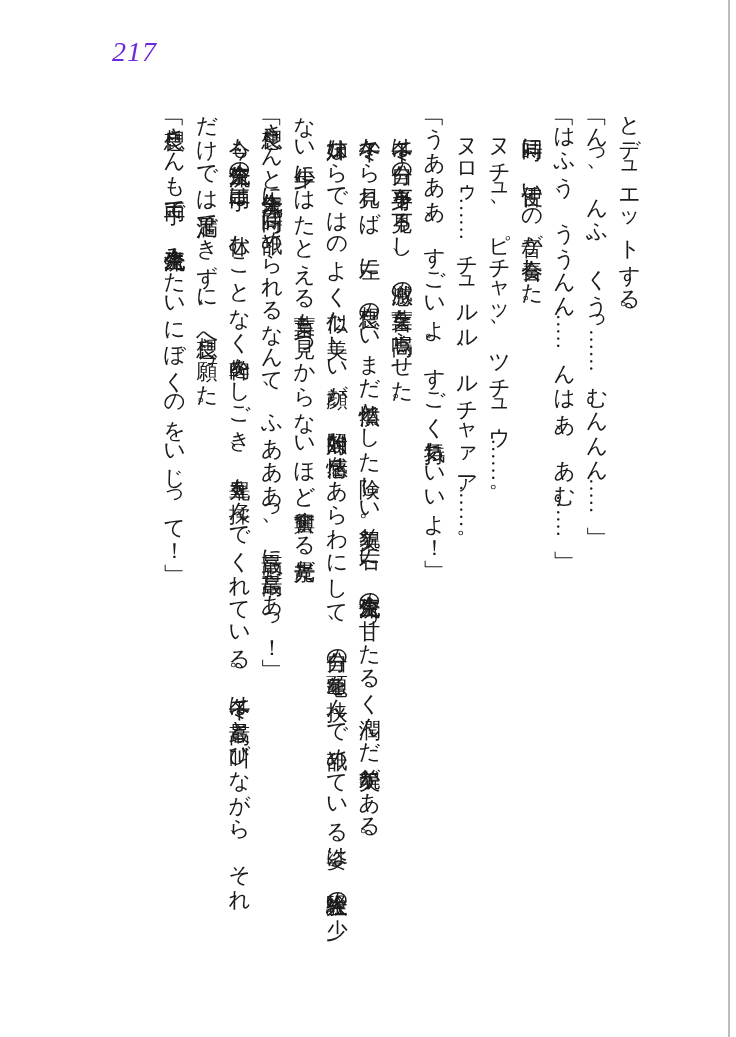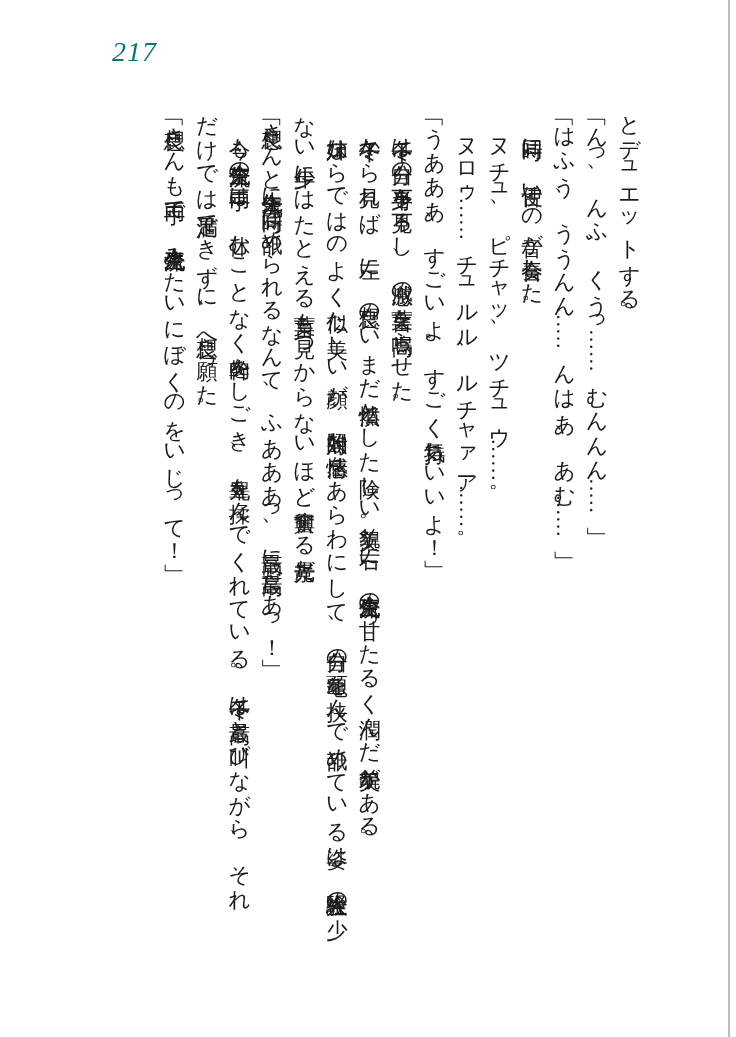--- a/index.html
+++ b/index.html
@@ -13,21 +13,21 @@
     position: relative;
     overflow: hidden;
     font-family: "Liberation Serif", "DejaVu Serif", serif;
   }
   .page-number {
     position: absolute;
     top: 36px;
     left: 112px;
     font-style: italic;
     font-size: 28px;
-    color: #0f766e;
+    color: #6d28d9;
     letter-spacing: 1px;
   }
   .page-edge-line {
     position: absolute;
     top: 0;
     left: 728px;
     width: 2px;
     height: 1037px;
     background: #bdbdbd;
   }

